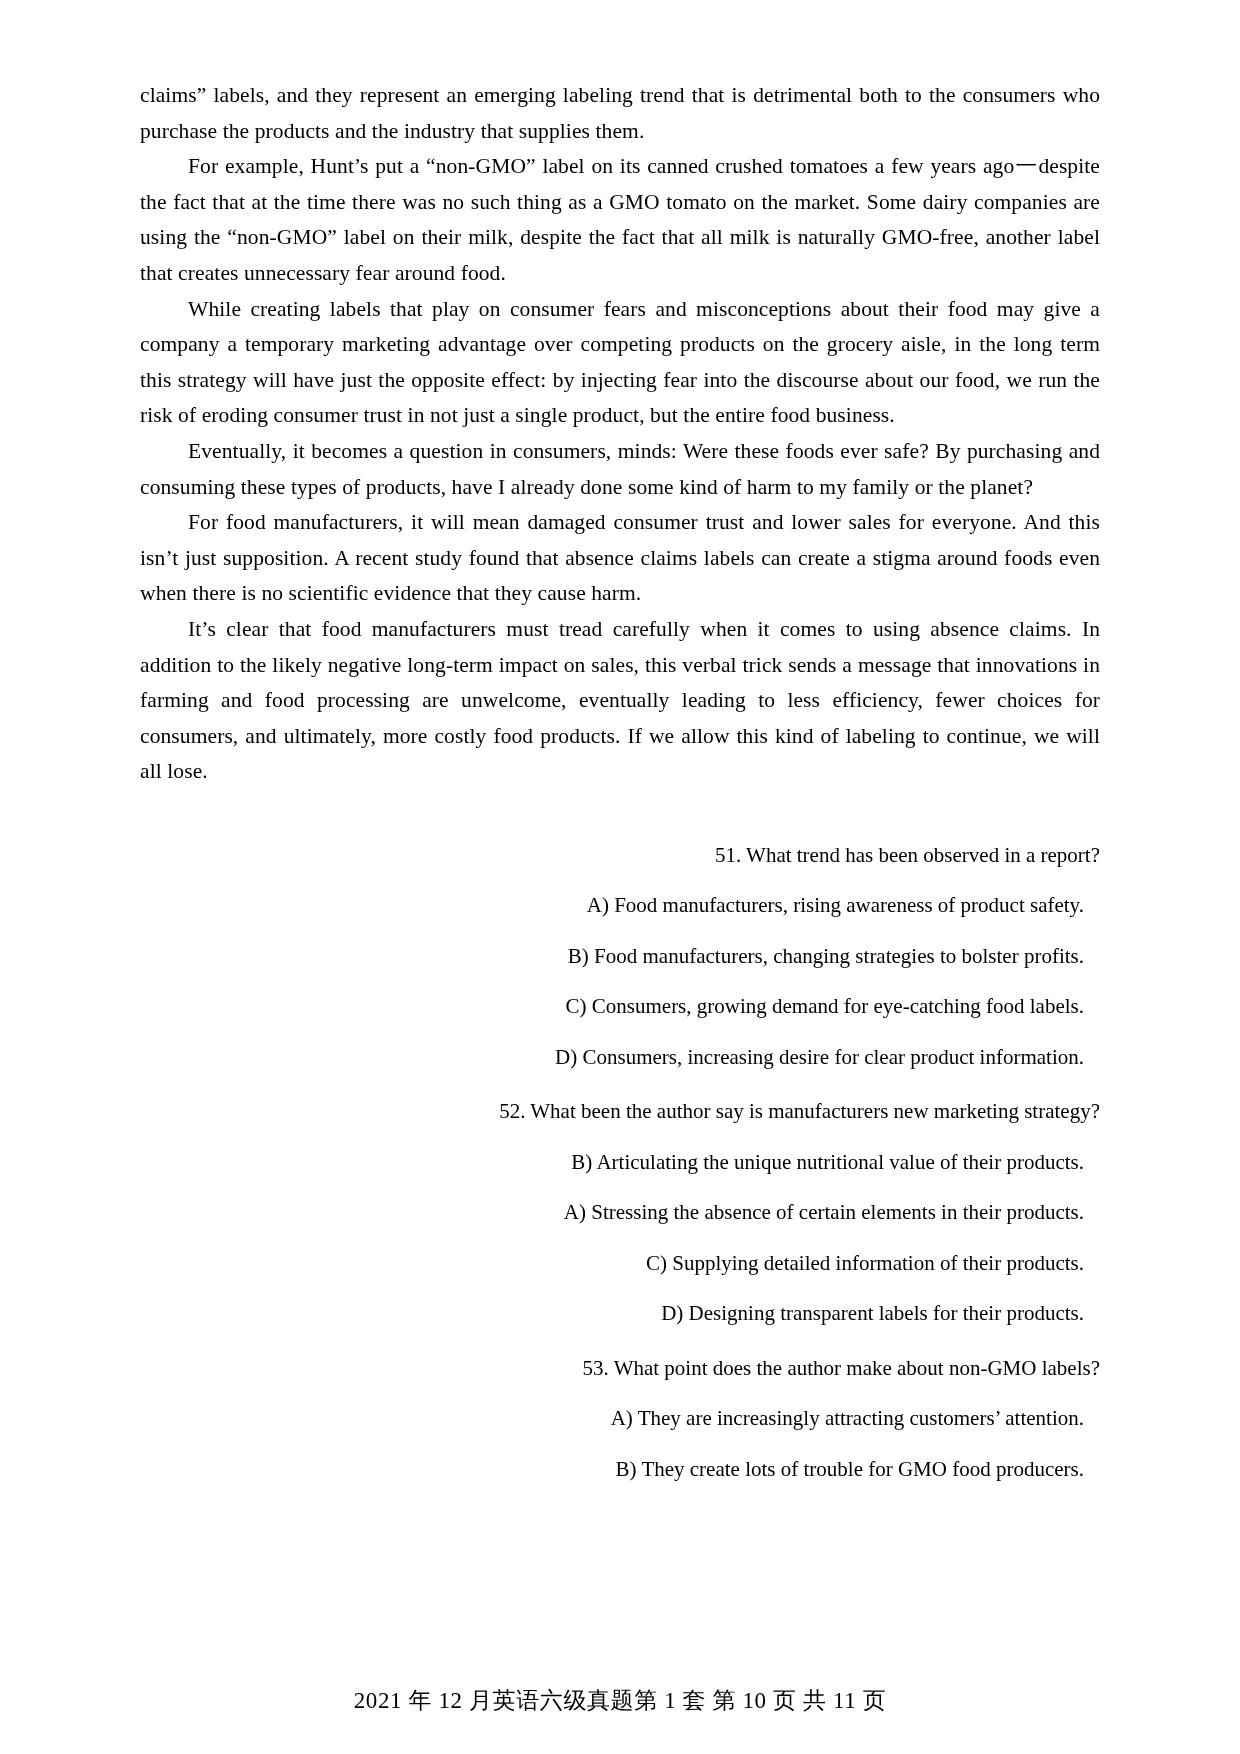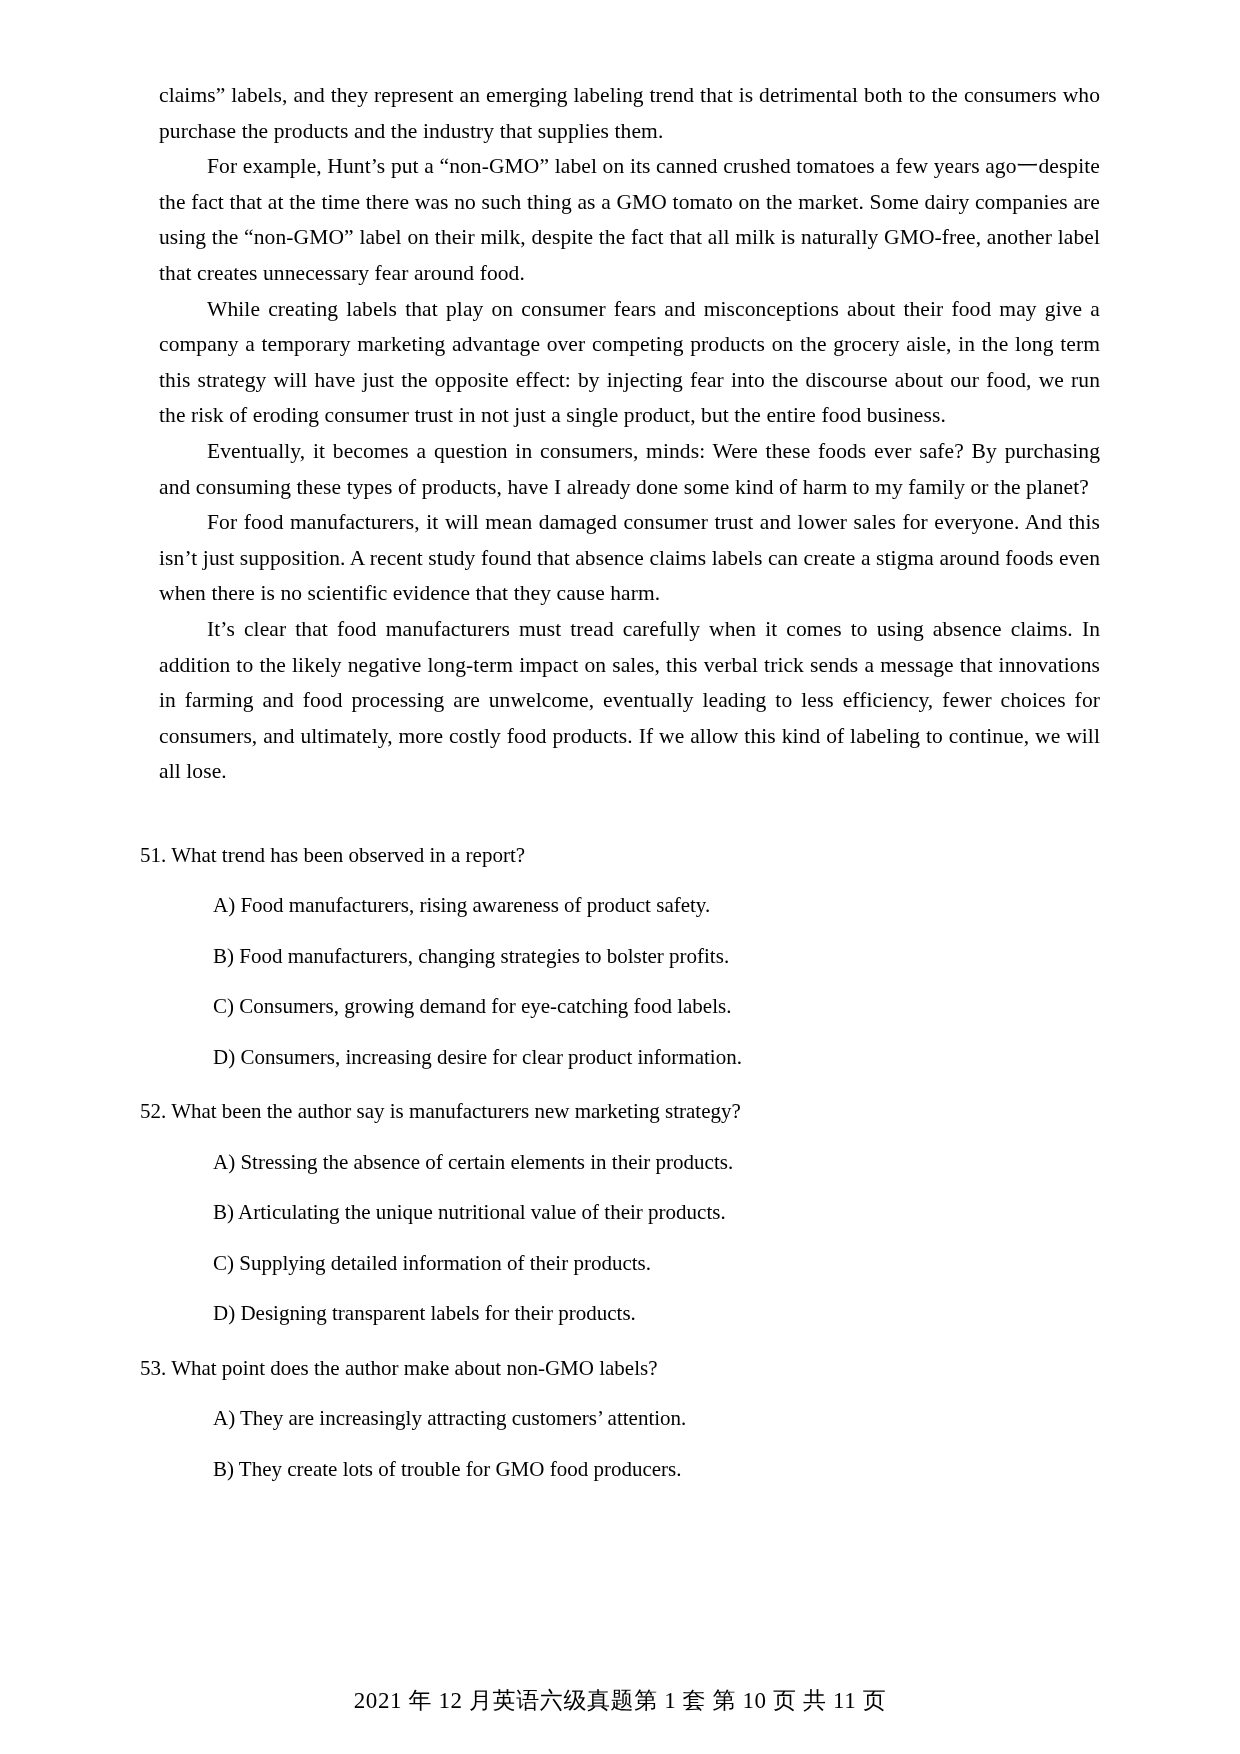--- a/index.html
+++ b/index.html
@@ -21,35 +21,35 @@
     height: 1754px;
     box-sizing: border-box;
     padding: 78px 140px 0 140px;
   }
   .passage {
     font-size: 21.5px;
     line-height: 35.6px;
     text-align: justify;
     text-justify: inter-word;
     letter-spacing: 0.1px;
-    margin-left: 19px;
   }
   .passage p {
     margin: 0 0 0 0;
   }
   .passage p.first {
     text-indent: 0;
   }
   .passage p.indent {
     text-indent: 48px;
   }
   .questions {
     margin-top: 48px;
     font-size: 21px;
     line-height: 34.5px;
+    text-align: right;
   }
   .qblock {
     margin-bottom: 20px;
   }
   .qstem {
     margin: 0 0 0 0;
     padding-left: 3px;
     text-indent: -3px;
     white-space: nowrap;
   }
@@ -99,22 +99,22 @@
         <li>A) Food manufacturers, rising awareness of product safety.</li>
         <li>B) Food manufacturers, changing strategies to bolster profits.</li>
         <li>C) Consumers, growing demand for eye-catching food labels.</li>
         <li>D) Consumers, increasing desire for clear product information.</li>
       </ul>
     </div>
 
     <div class="qblock">
       <p class="qstem"><span class="qnum">52.</span> <span>What been the author say is manufacturers new marketing strategy?</span></p>
       <ul class="options">
+        <li>B) Articulating the unique nutritional value of their products.</li>
         <li>A) Stressing the absence of certain elements in their products.</li>
-        <li>B) Articulating the unique nutritional value of their products.</li>
         <li>C) Supplying detailed information of their products.</li>
         <li>D) Designing transparent labels for their products.</li>
       </ul>
     </div>
 
     <div class="qblock">
       <p class="qstem"><span class="qnum">53.</span> <span>What point does the author make about non-GMO labels?</span></p>
       <ul class="options">
         <li>A) They are increasingly attracting customers’ attention.</li>
         <li>B) They create lots of trouble for GMO food producers.</li>

